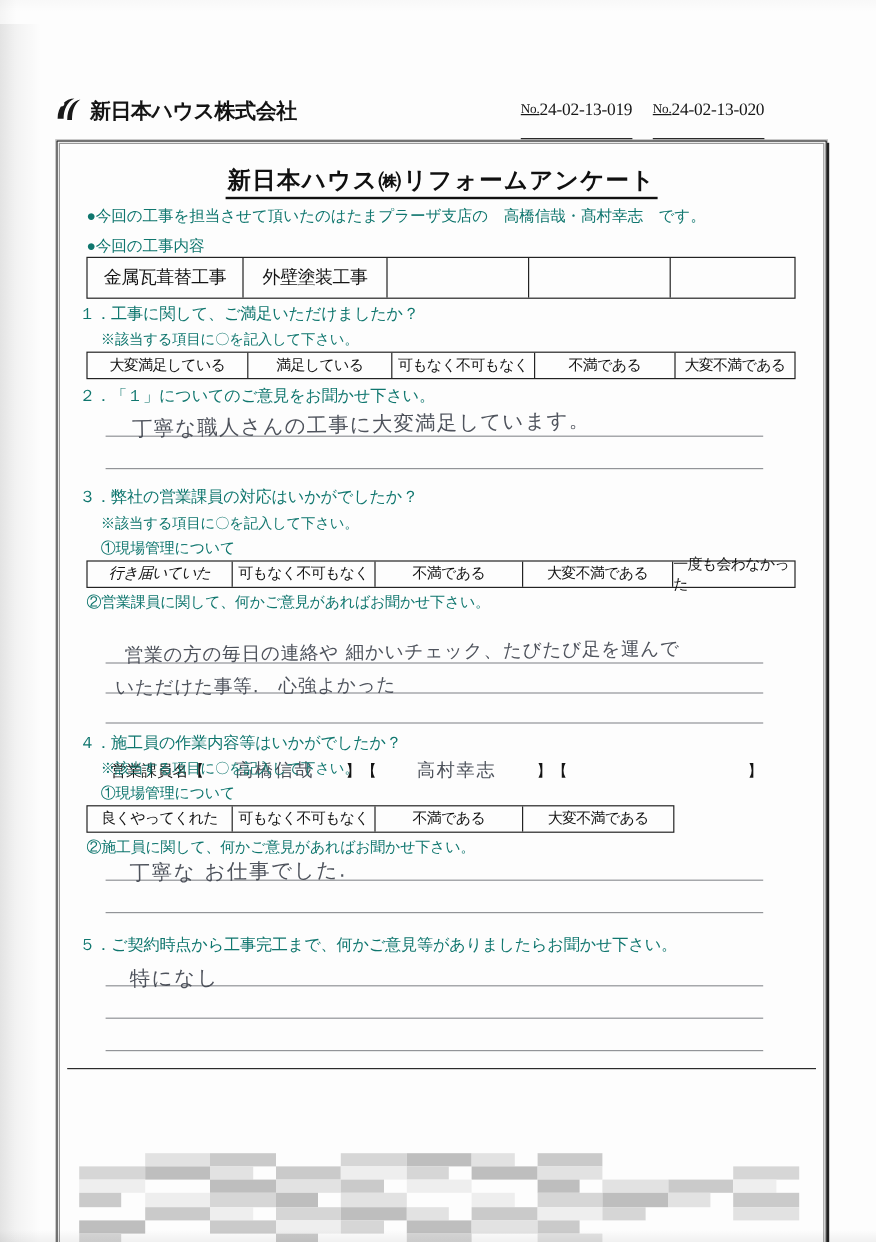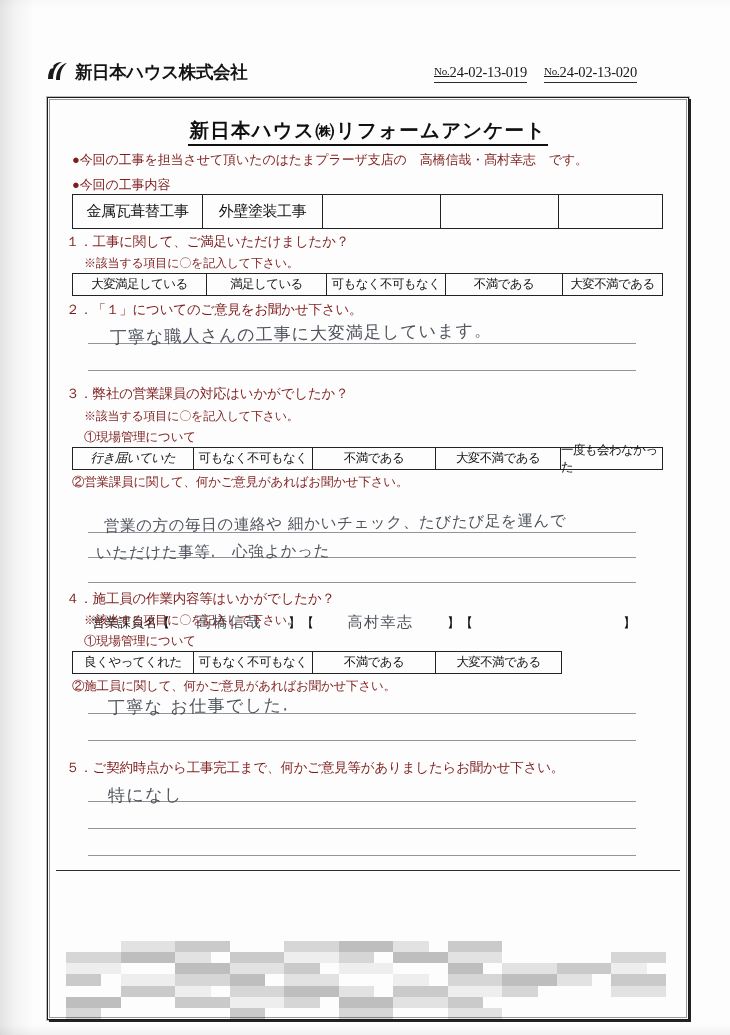--- a/index.html
+++ b/index.html
@@ -14,39 +14,39 @@
     -webkit-font-smoothing:none;
   }
   
   #paper{
     position:absolute;inset:0;
     background:
       linear-gradient(90deg,rgba(0,0,0,0.035) 0px,rgba(0,0,0,0) 14px),
       linear-gradient(180deg,rgba(0,0,0,0.02) 0px,rgba(0,0,0,0) 10px),
       #fdfdfd;
   }
-  .sheet{position:absolute;inset:0;}
+  .sheet{position:absolute;inset:0;margin-top:20px;}
 
   
   #header{
     position:absolute;left:44px;top:58px;width:646px;height:36px;
   }
   #logo-wrap{position:absolute;left:0;top:1px;display:flex;align-items:center;gap:5px;}
   #logo-mark{width:26px;height:26px;position:relative;flex:none;}
   #company-name{
     font-family:"DejaVu Sans","Liberation Sans",sans-serif;
     font-size:17.5px;font-weight:bold;letter-spacing:-0.4px;
     color:#141414;white-space:nowrap;
   }
   .docnum{
     position:absolute;top:6px;
     font-family:"Liberation Serif",serif;
     font-size:14.5px;letter-spacing:-0.2px;
     border-bottom:1px solid #2a2a2a;
-    padding-bottom:1px;white-space:nowrap;color:#171717;
+    padding-bottom:14px;white-space:nowrap;color:#171717;
   }
   #docnum-1{left:390px;}
   #docnum-2{left:500px;}
   .docnum .no{font-size:11px;vertical-align:2px;text-decoration:underline;}
 
   
   #frame{
     position:absolute;left:47px;top:97px;width:640px;height:921px;
     border:1px solid #1a1a1a;
     box-shadow:2px 2px 0 0 #222, 0 0 0 1px rgba(0,0,0,0.25);
@@ -62,22 +62,22 @@
   #form-title{
     position:absolute;left:0;top:19px;width:640px;text-align:center;
     font-family:"DejaVu Sans","Liberation Sans",sans-serif;
     font-size:19.5px;font-weight:bold;letter-spacing:1.2px;color:#101010;
   }
   #form-title span{border-bottom:2px solid #111;padding:0 2px 2px 2px;}
 
   
   .bullet, .qline, .note, .sub, .foot{
     position:absolute;
-    font-family:Liberation Mono, monospace;
-    color:#7f1d1d;white-space:nowrap;
+    font-family:Liberation Sans, sans-serif;
+    color:#0f766e;white-space:nowrap;
   }
   .bullet{font-size:13px;letter-spacing:-0.1px;}
   .qline{font-size:13.5px;letter-spacing:-0.2px;}
   .note{font-size:12px;letter-spacing:-0.2px;}
   .sub{font-size:12.5px;letter-spacing:-0.2px;}
 
   
   .opt-table{position:absolute;display:flex;border:1px solid #232323;background:transparent;}
   .opt-table .cell{
     border-right:1px solid #232323;

